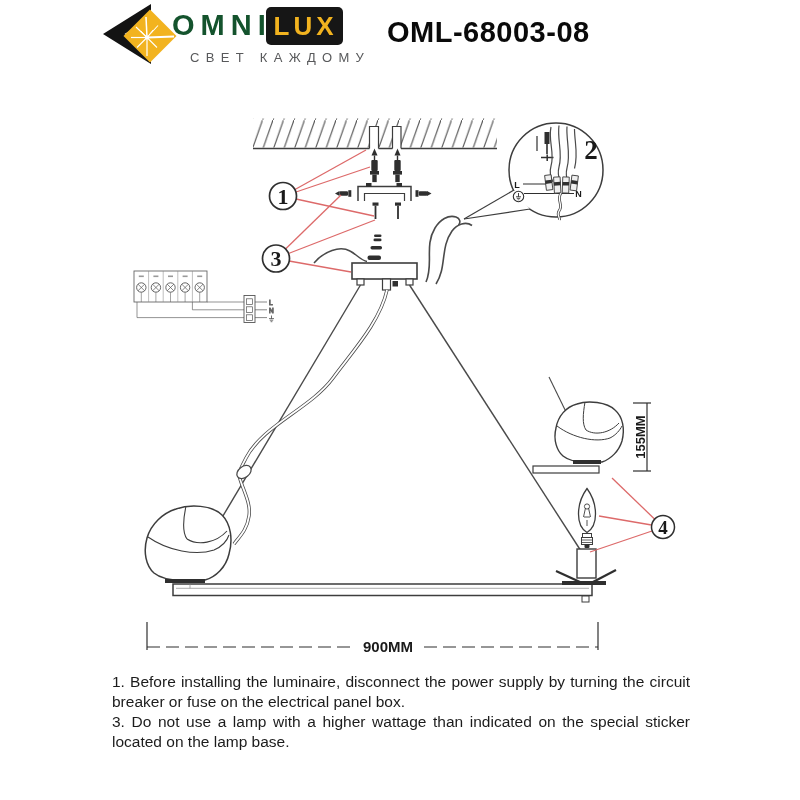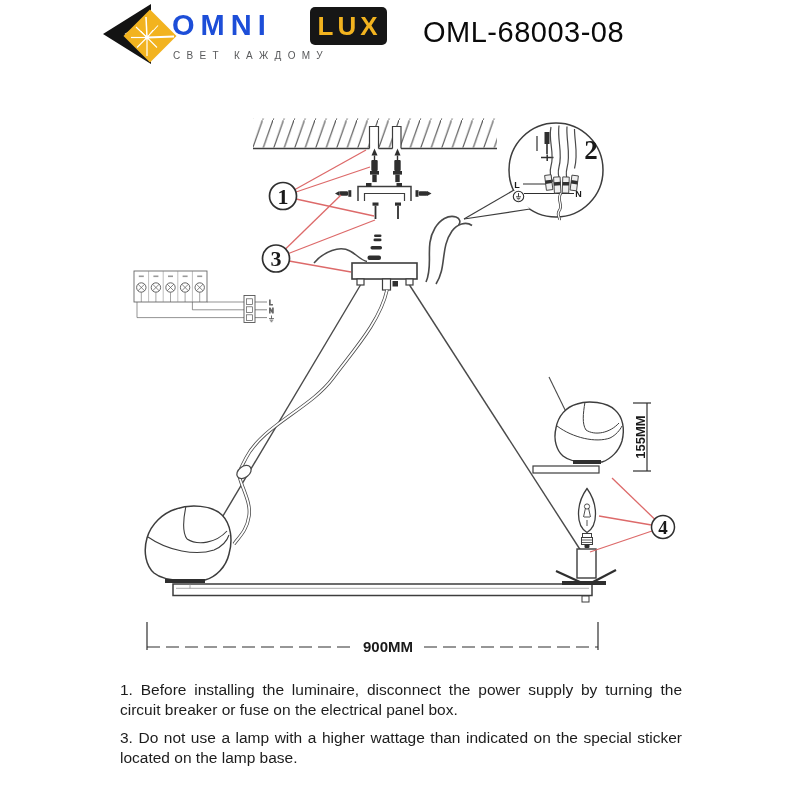--- a/index.html
+++ b/index.html
@@ -1,28 +1,28 @@
 <!DOCTYPE html>
 <html><head>
 <meta charset="utf-8">
 <style>
   html,body{margin:0;padding:0;background:#ffffff;}
   #page{position:relative;width:800px;height:800px;background:#fff;overflow:hidden;
         font-family:"Liberation Sans",sans-serif;}
   #art{position:absolute;left:0;top:0;width:800px;height:800px;}
   .hdr-txt{position:absolute;white-space:nowrap;}
-  .brand-omni{left:172px;top:9px;font-size:29px;font-weight:700;letter-spacing:6px;color:#1d4ed8;}
+  .brand-omni{left:172px;top:9px;font-size:29px;font-weight:700;letter-spacing:6px;color:#14532d;}
   .brand-lux{left:266px;top:7px;width:77px;height:38px;background:#161616;border-radius:5px;
              display:flex;align-items:center;justify-content:center;
-             font-size:26px;font-weight:700;letter-spacing:4px;color:#f2b31f;padding-left:2px;box-sizing:border-box;margin-left:44px;}
-  .tagline{left:173px;top:50px;font-size:10px;letter-spacing:6.3px;color:#58595b;font-weight:500;}
-  .model{left:387px;top:16px;font-size:29px;font-weight:400;letter-spacing:.5px;color:#0a0a0a;margin-left:36px;}
+             font-size:26px;font-weight:700;letter-spacing:4px;color:#f2b31f;padding-left:2px;box-sizing:border-box;}
+  .tagline{left:190px;top:50px;font-size:13px;letter-spacing:6.3px;color:#58595b;font-weight:500;}
+  .model{left:387px;top:16px;font-size:29px;font-weight:700;letter-spacing:.5px;color:#0a0a0a;}
   .instructions{position:absolute;left:112px;top:672px;width:578px;
                 font-size:15.5px;line-height:20px;color:#1c1c1c;text-align:justify;}
-  .instructions p{margin:8px;}
+  .instructions p{margin:0;}
   svg text{font-family:"Liberation Sans",sans-serif;}
   text.callout-num{font-family:"Liberation Serif",serif;font-weight:bold;fill:#1a1a1a;}
 </style>
 </head>
 <body>
 
 <div id="page">
 
   <svg id="art" viewBox="0 0 800 800">
     <defs>

